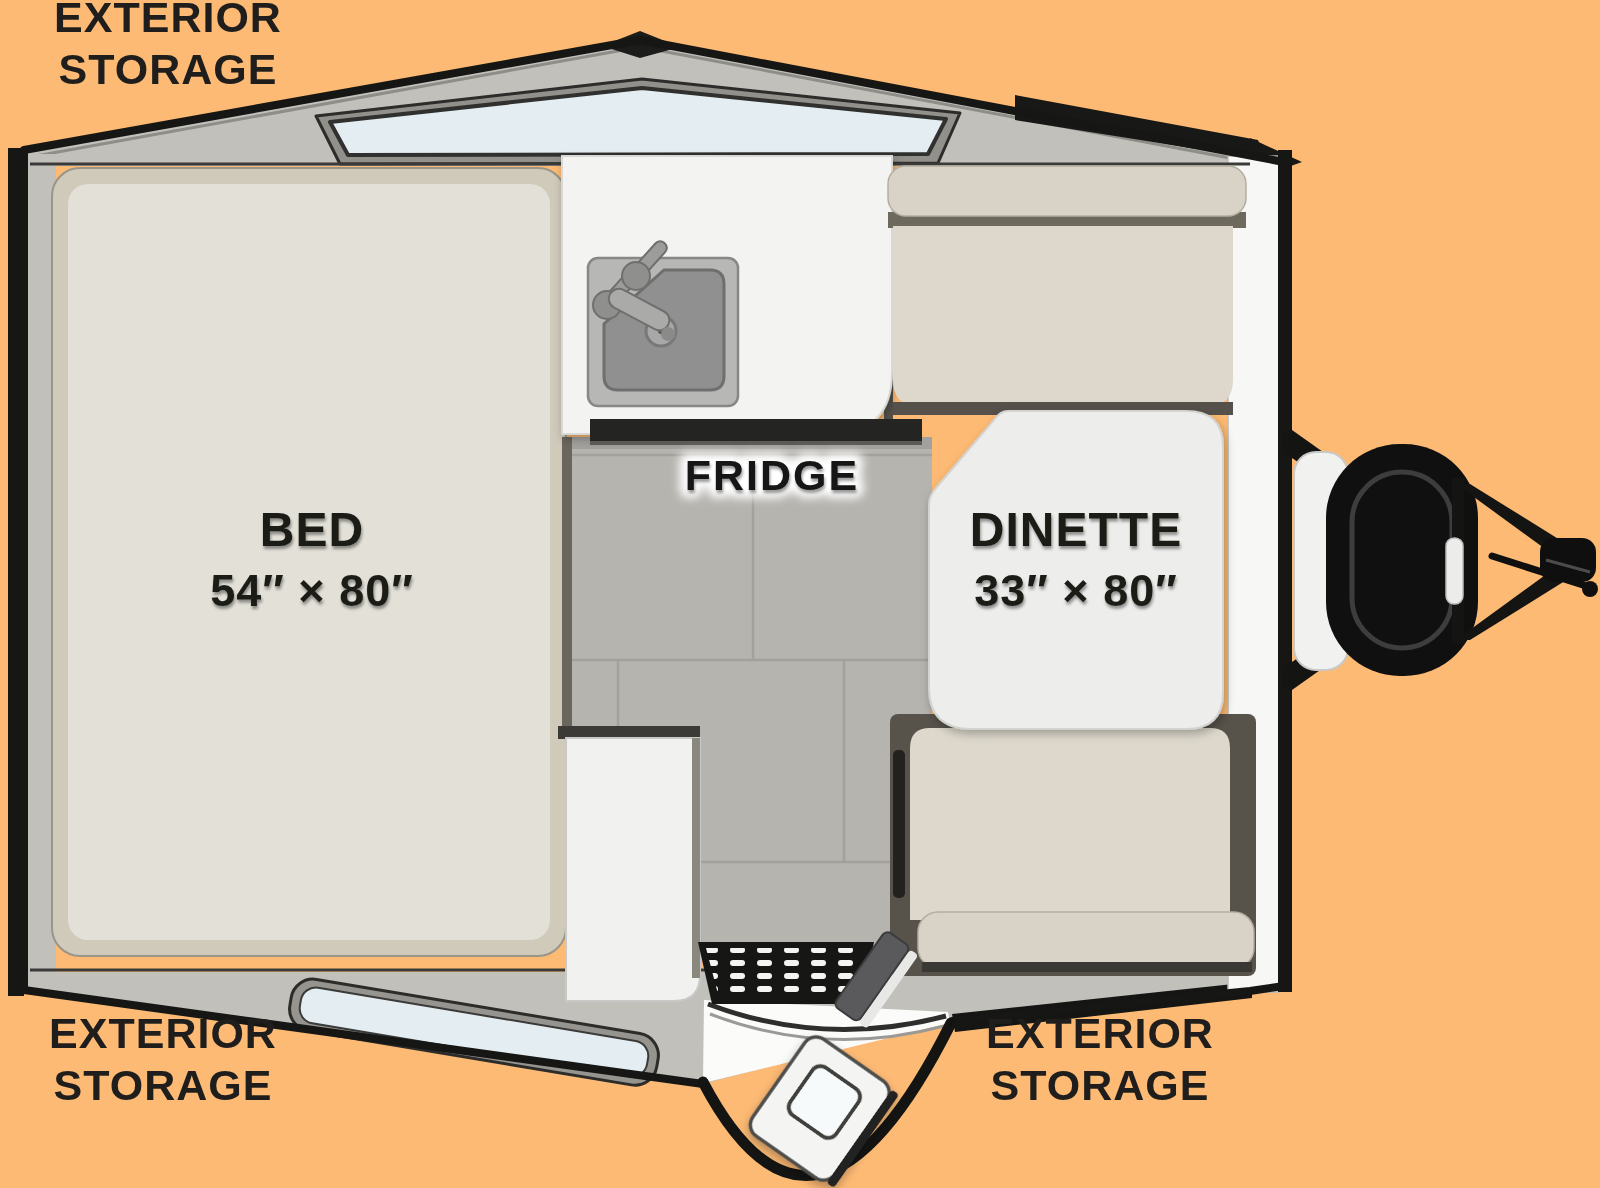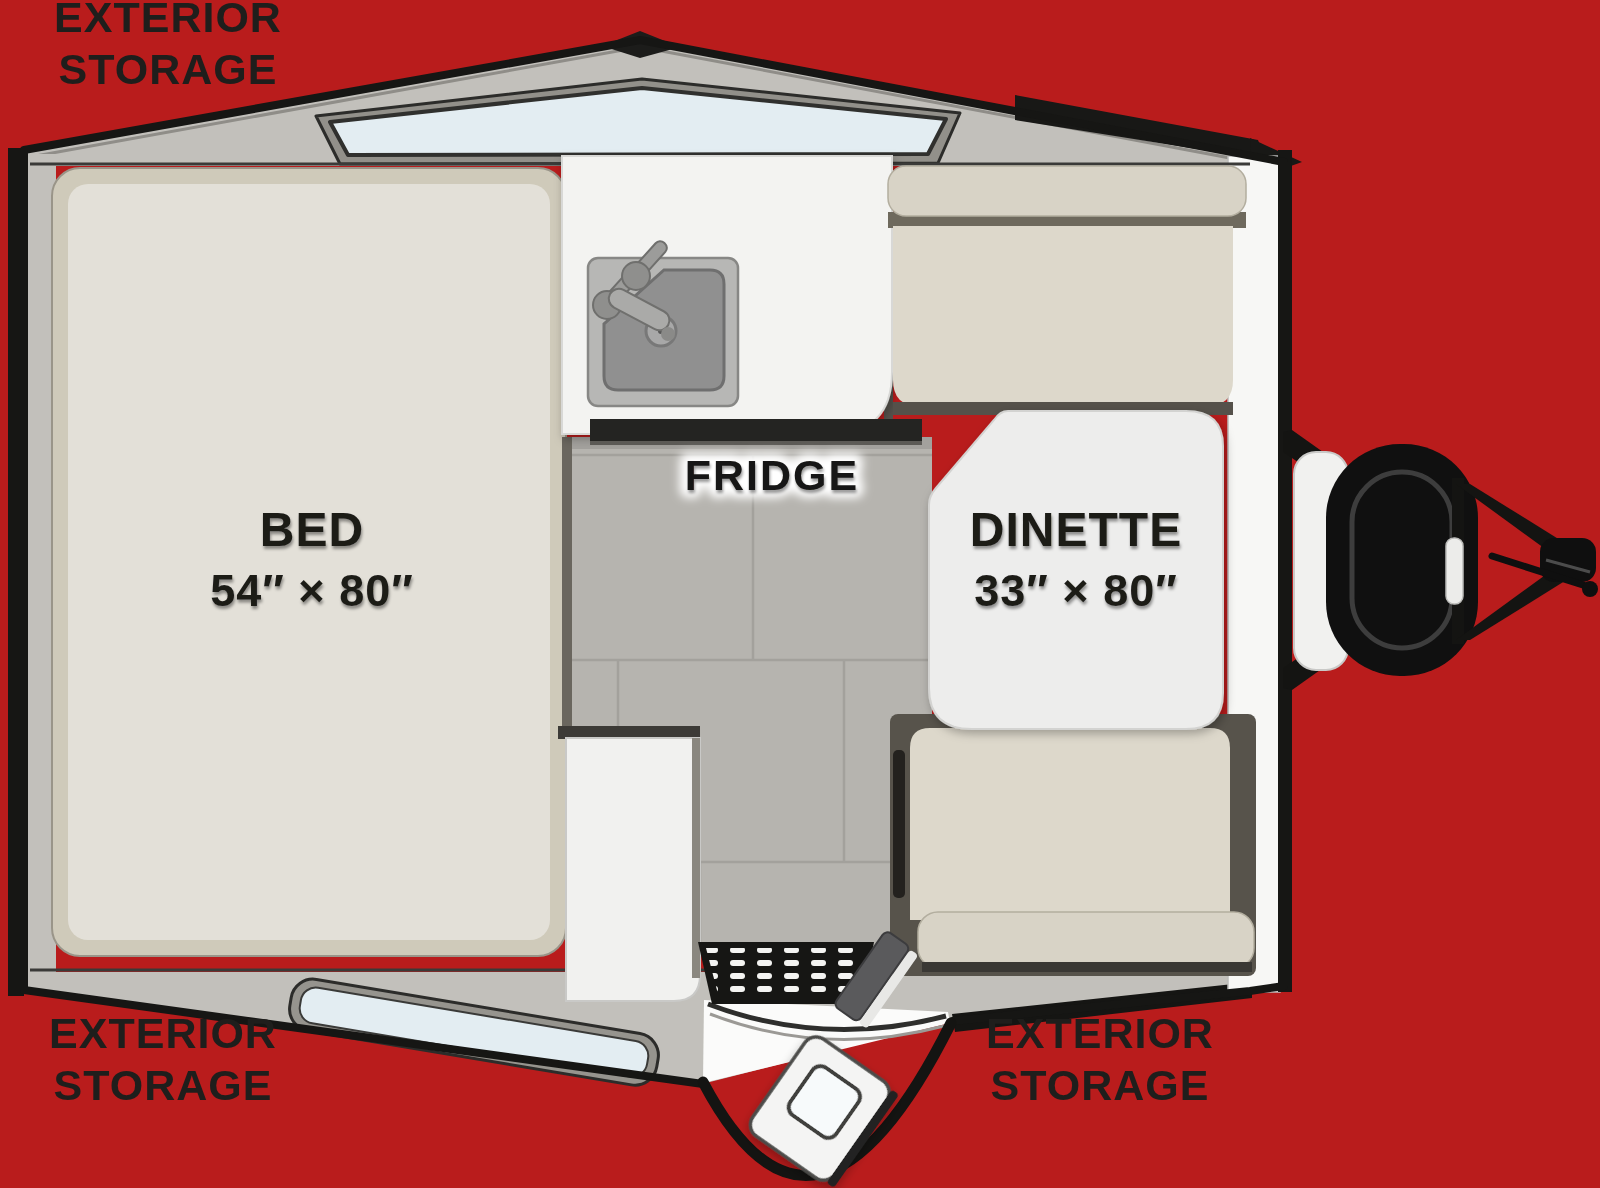--- a/index.html
+++ b/index.html
@@ -1,19 +1,19 @@
 <!DOCTYPE html>
 <html><head>
 <meta charset="utf-8">
 <style>
   html,body{margin:0;padding:0;background:#ffffff;}
   .stage{
     position:relative;
     width:1600px;height:1188px;
-    background:#b91c1c;
+    background:#fdba74;
     font-family:"Liberation Sans", sans-serif;
     overflow:hidden;
   }
   svg{display:block;}
   text{
     font-family:"Liberation Sans","DejaVu Sans",sans-serif;
     font-weight:bold;
   }
   .storage-label{font-size:43px;letter-spacing:1px;fill:#1f1e1c;}
   .room-label{font-size:48px;letter-spacing:1px;fill:#1c1b19;}

